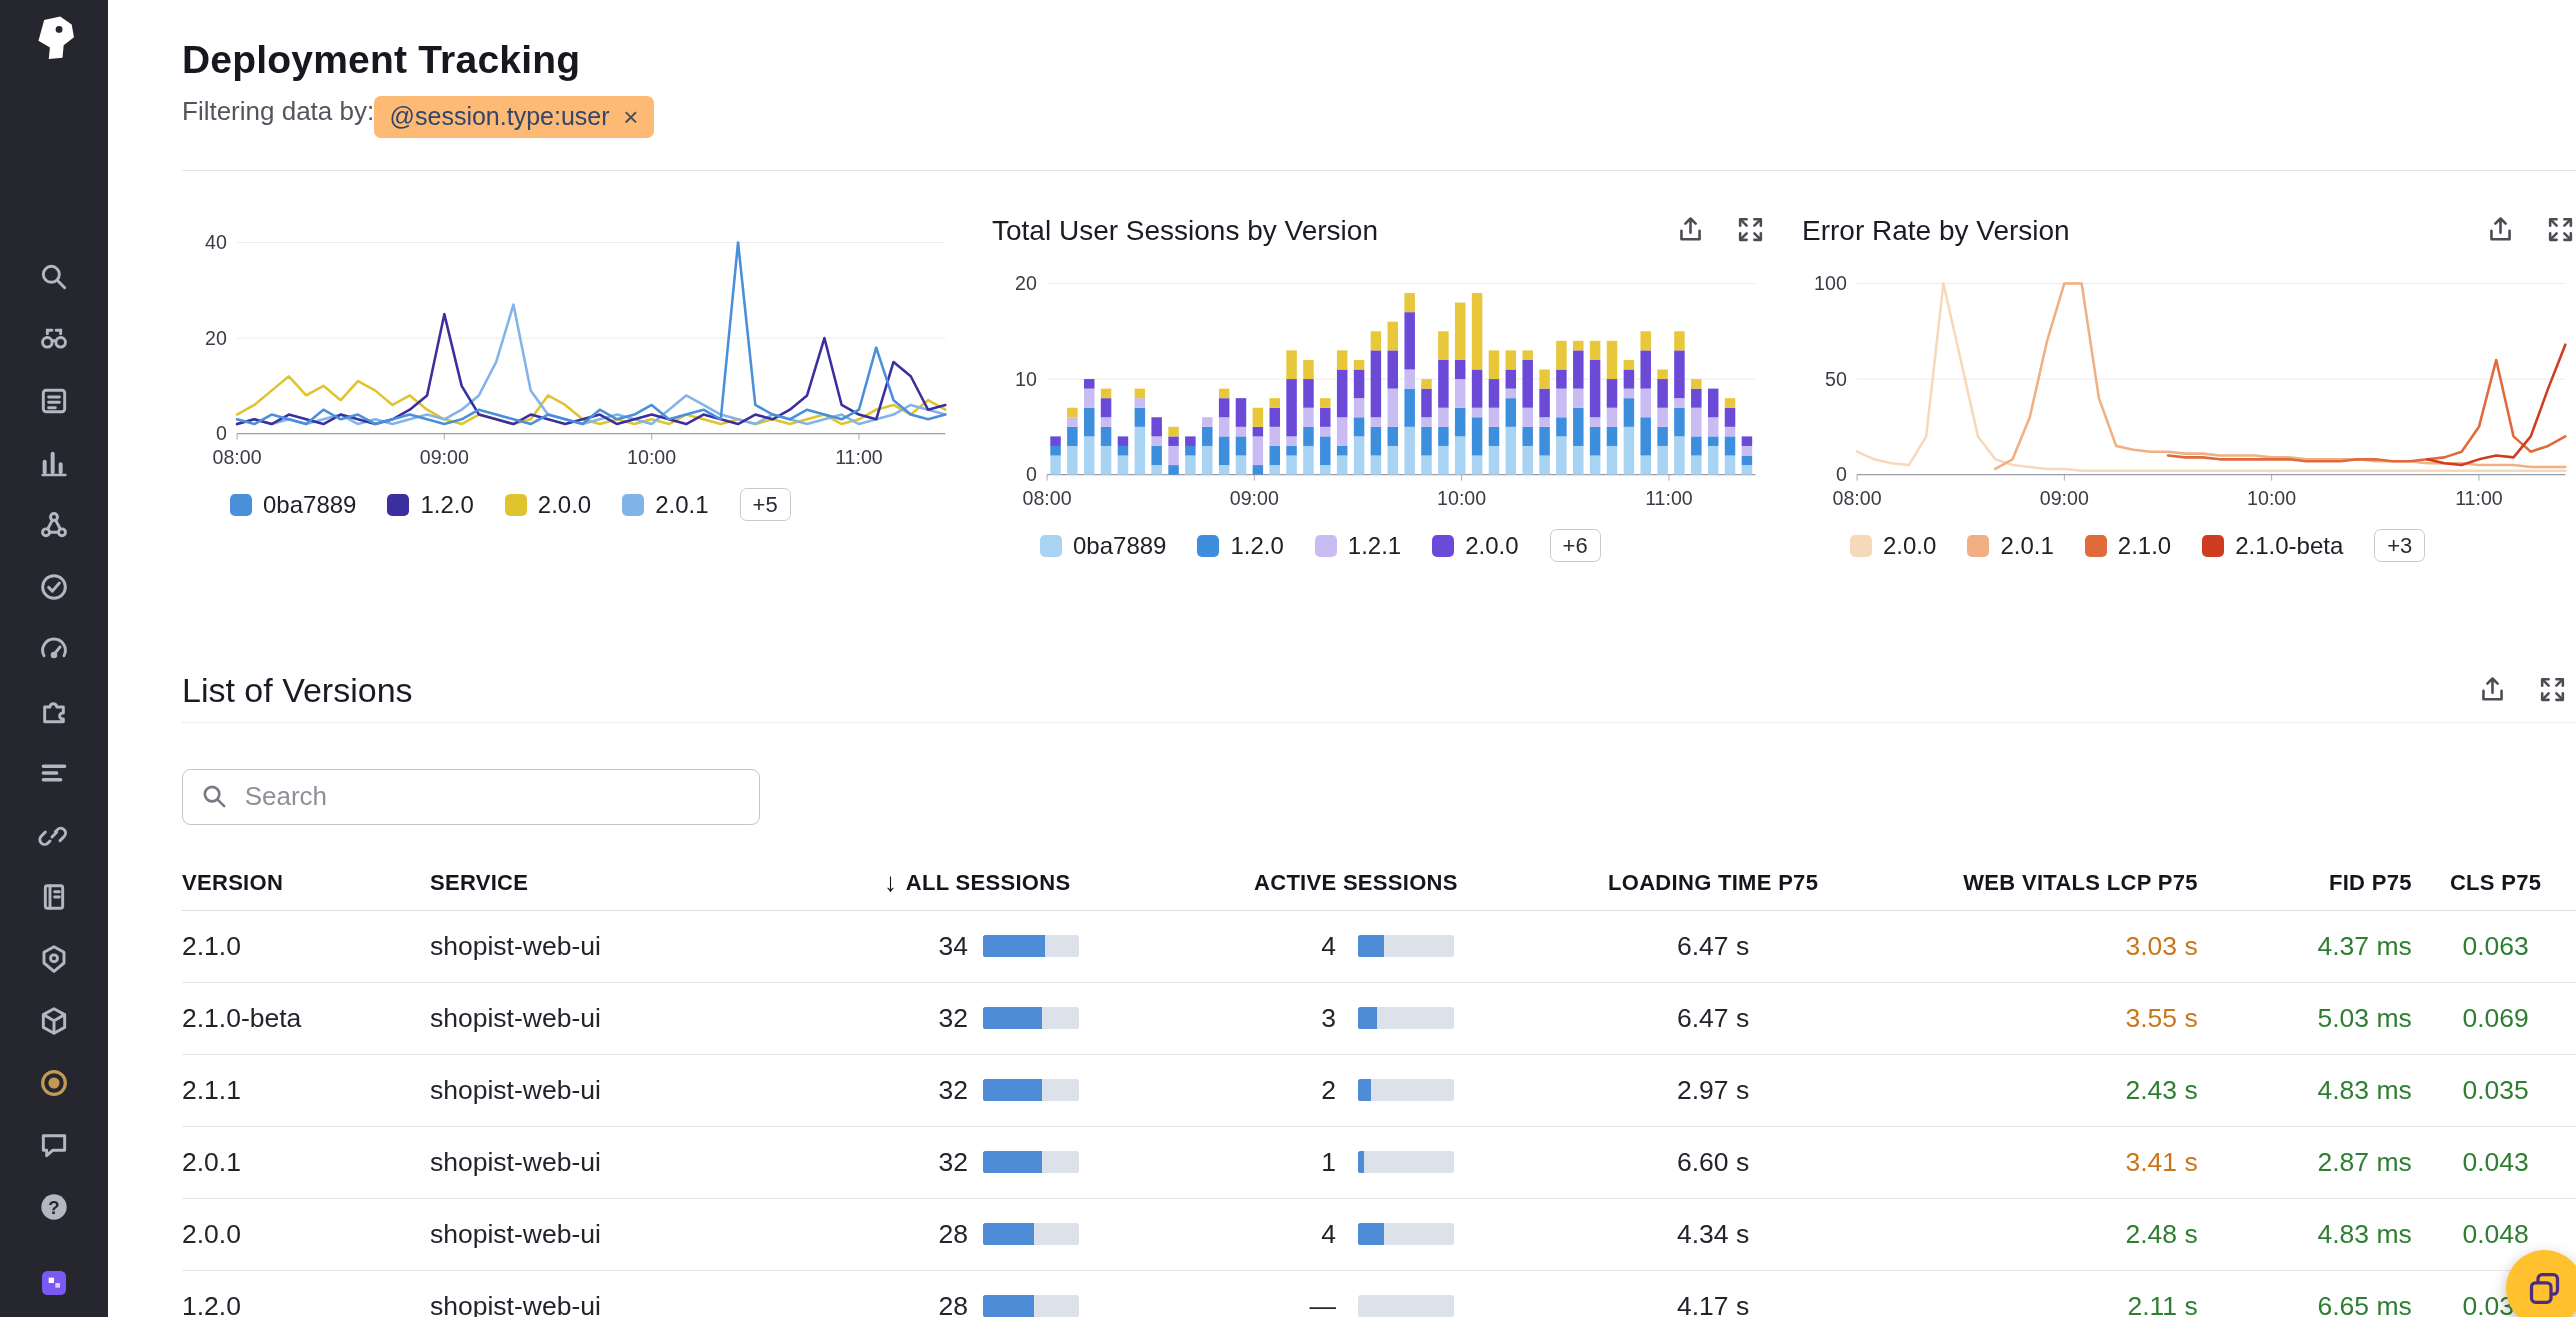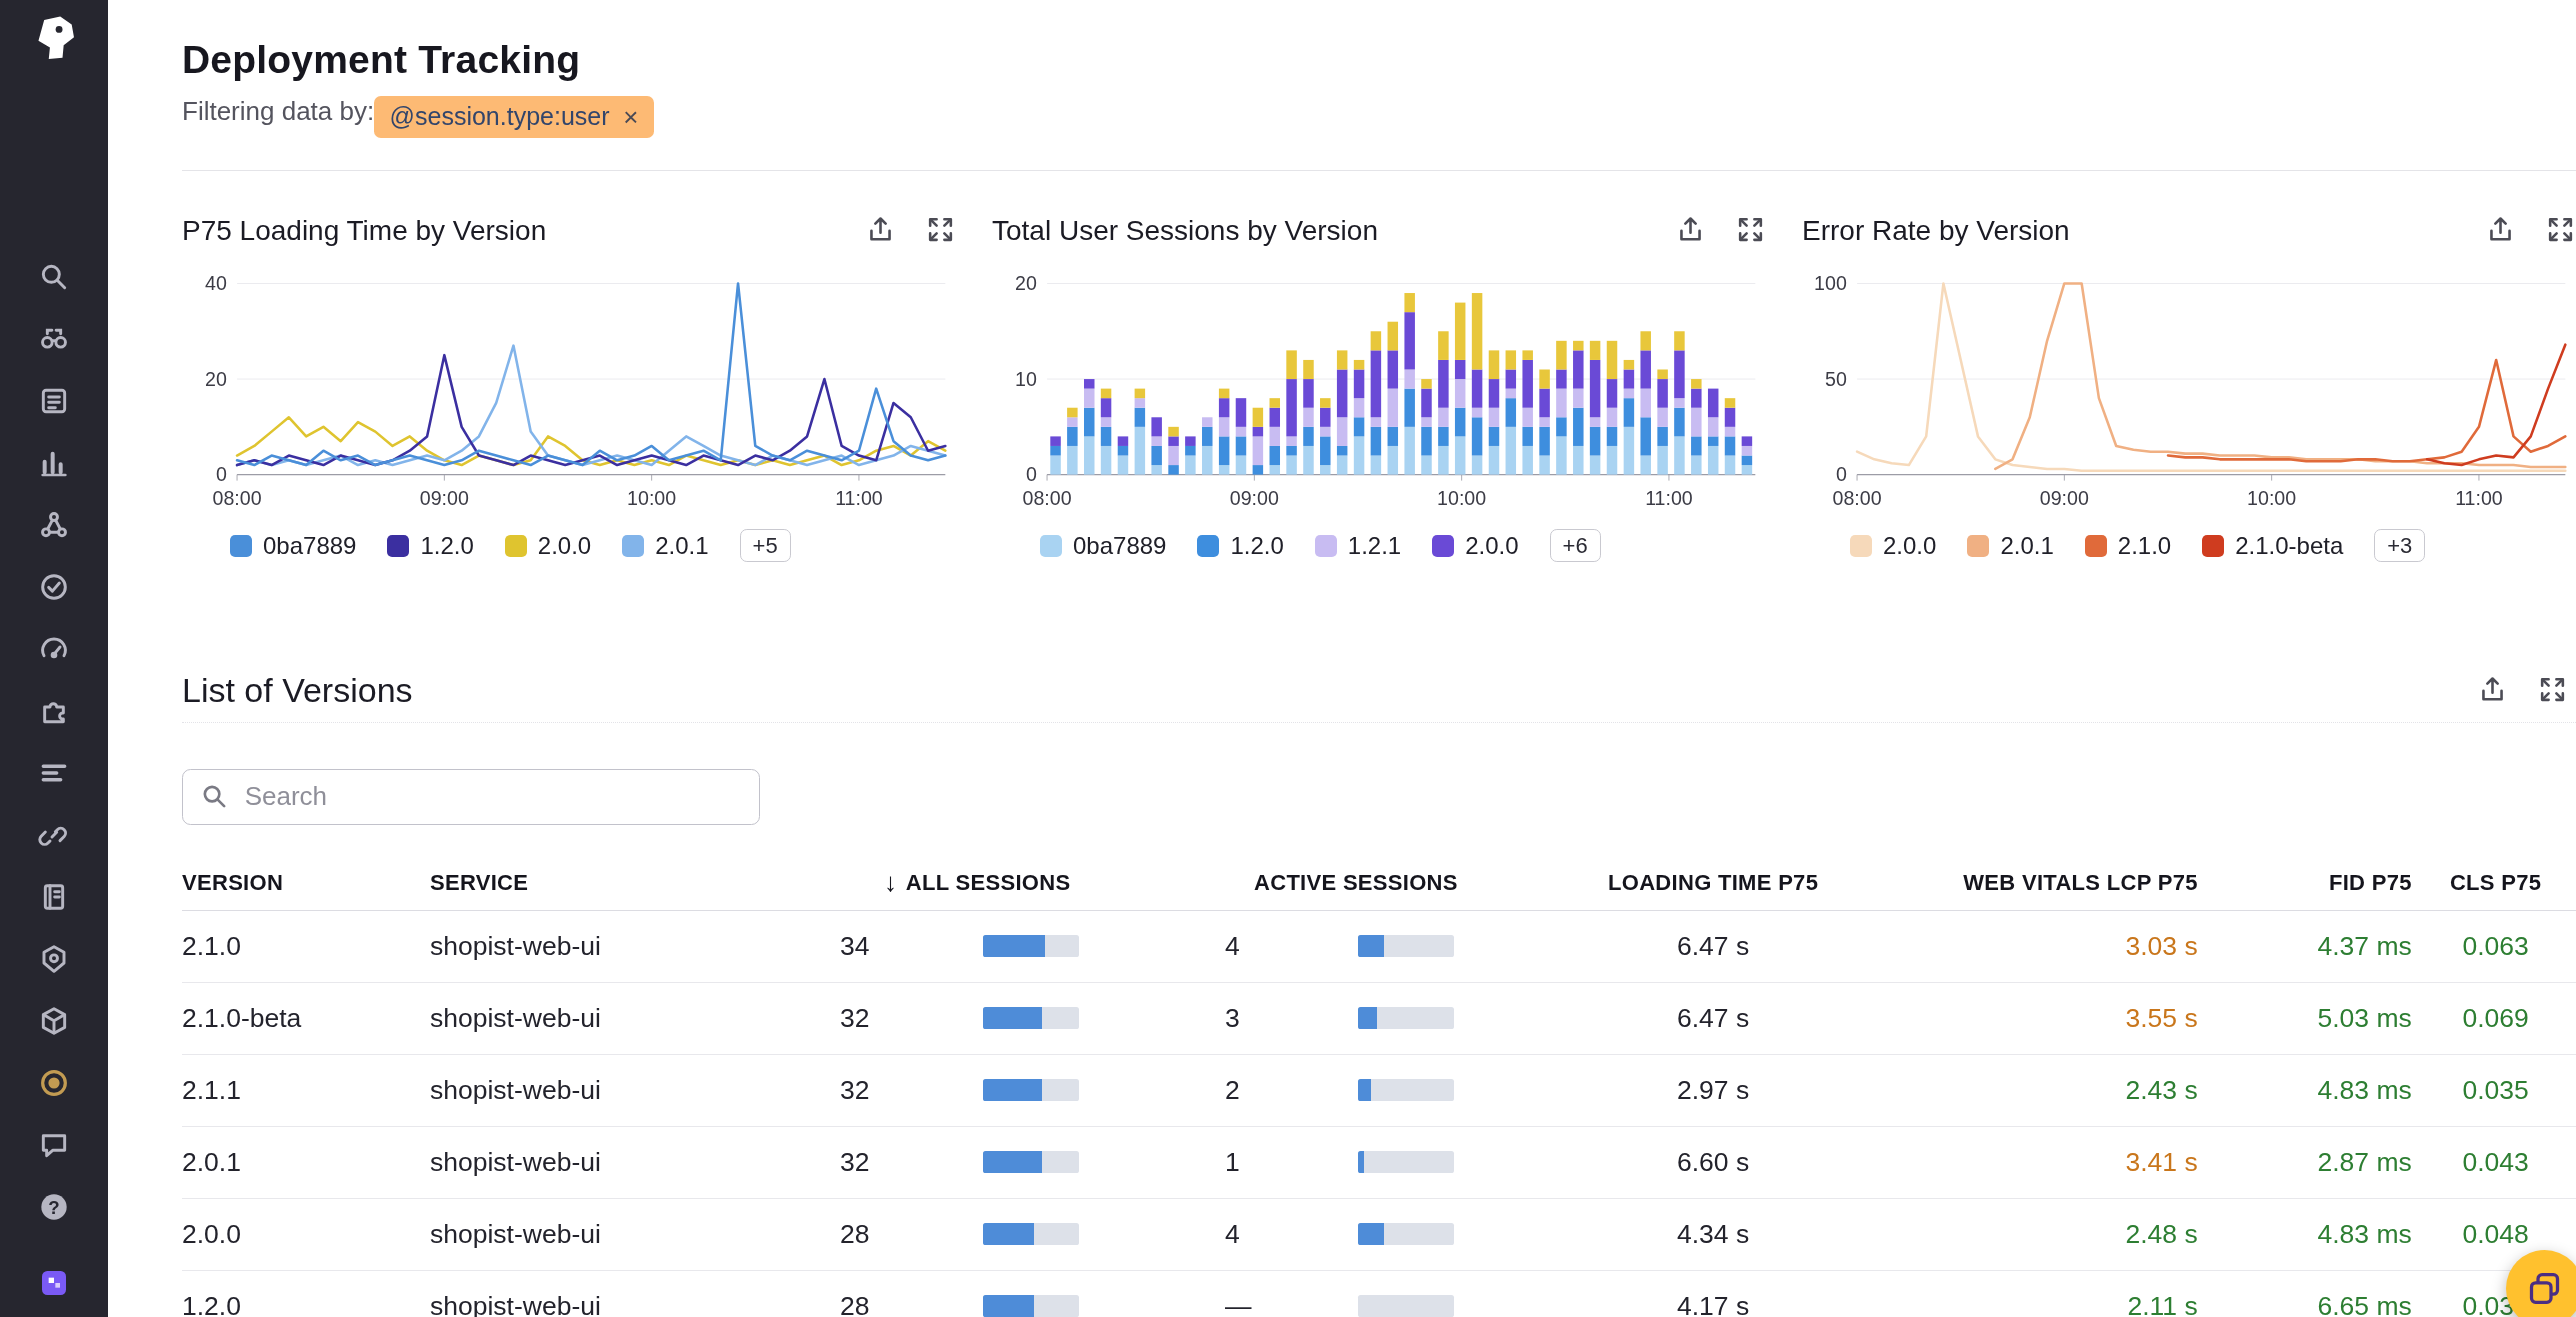--- a/index.html
+++ b/index.html
@@ -55,21 +55,21 @@
          font-size:22px;font-weight:700;color:#15151d;letter-spacing:0.3px}
   .th{white-space:nowrap}
   .th-flex{display:flex;align-items:center;gap:8.5px}
   .pl52{padding-left:44px}.pl34{padding-left:29px}
   .right8{text-align:center;padding-right:6.8px}
   .right12{text-align:right;padding-right:10.3px}
   .sort{font-size:26px;color:#17171f}
 
   .trow{height:72px;align-items:center;border-bottom:0.9px solid #e8e8ec;font-size:26.5px;color:#23232c;cursor:pointer}
   .sess{display:flex;align-items:center}
-  .sess .n{width:128px;}
+  .sess .n{width:128px;text-align:right}
   .sess.active .n{width:111px}
   .track{width:96px;height:22px;background:#dde1e9;border-radius:2.6px;margin-left:15.4px;overflow:hidden}
   .sess.active .track{margin-left:22px}
   .fill{display:block;height:100%;background:#4e8cd8}
   .warn{color:#c9761b}.ok{color:#2d7e32}
 
   
   .fab{position:absolute;right:-6.8px;bottom:-8.5px;width:77px;height:77px;border-radius:50%;background:#ffc12e;
        display:flex;align-items:center;justify-content:center;box-shadow:0 5.1px 15.4px rgba(0,0,0,.28);cursor:pointer;z-index:5}
   .fab svg{width:39px;height:39px}
@@ -204,33 +204,20 @@
         <span class="pill">
           <span>@session.type:user</span>
           <span class="pill-x">×</span>
         </span>
       </div>
     </header>
 
     <section class="charts-row">
 
       <div class="panel">
-        <div class="panel-head">
-          <h2>P75 Loading Time by Version</h2>
-          <div class="panel-actions">
-            <span class="act"><svg viewBox="0 0 24 24" fill="none" stroke="#4c4c55" stroke-width="2" stroke-linecap="round" stroke-linejoin="round">
-                  <path d="M12 14.5V4 M8 7.5 L12 3.5 L16 7.5"></path>
-                  <path d="M5 13v6.5h14V13"></path>
-                </svg></span>
-            <span class="act"><svg viewBox="0 0 24 24" fill="none" stroke="#4c4c55" stroke-width="2" stroke-linecap="round" stroke-linejoin="round">
-                  <path d="M4 9V4h5 M15 4h5v5 M20 15v5h-5 M9 20H4v-5"></path>
-                  <path d="M4.5 4.5l4.5 4.5 M19.5 4.5 L15 9 M19.5 19.5 L15 15 M4.5 19.5 L9 15"></path>
-                </svg></span>
-          </div>
-        </div>
         <svg class="chart" id="chart-0" width="774" height="256" viewBox="0 0 906 300">
             <line x1="64" x2="894" y1="248" y2="248" stroke="#9c9ca6" stroke-width="1.5"></line>
             <text x="52" y="256" text-anchor="end" font-size="23" fill="#3c3c46">0</text>
             <line x1="64" x2="894" y1="136" y2="136" stroke="#e7e7ec" stroke-width="1"></line>
             <text x="52" y="144" text-anchor="end" font-size="23" fill="#3c3c46">20</text>
             <line x1="64" x2="894" y1="24" y2="24" stroke="#e7e7ec" stroke-width="1"></line>
             <text x="52" y="32" text-anchor="end" font-size="23" fill="#3c3c46">40</text>
             <line x1="64" x2="64" y1="248" y2="255" stroke="#9c9ca6"></line>
             <text x="64" y="284" text-anchor="middle" font-size="23" fill="#3c3c46">08:00</text>
             <line x1="306.92682926829264" x2="306.92682926829264" y1="248" y2="255" stroke="#9c9ca6"></line>

